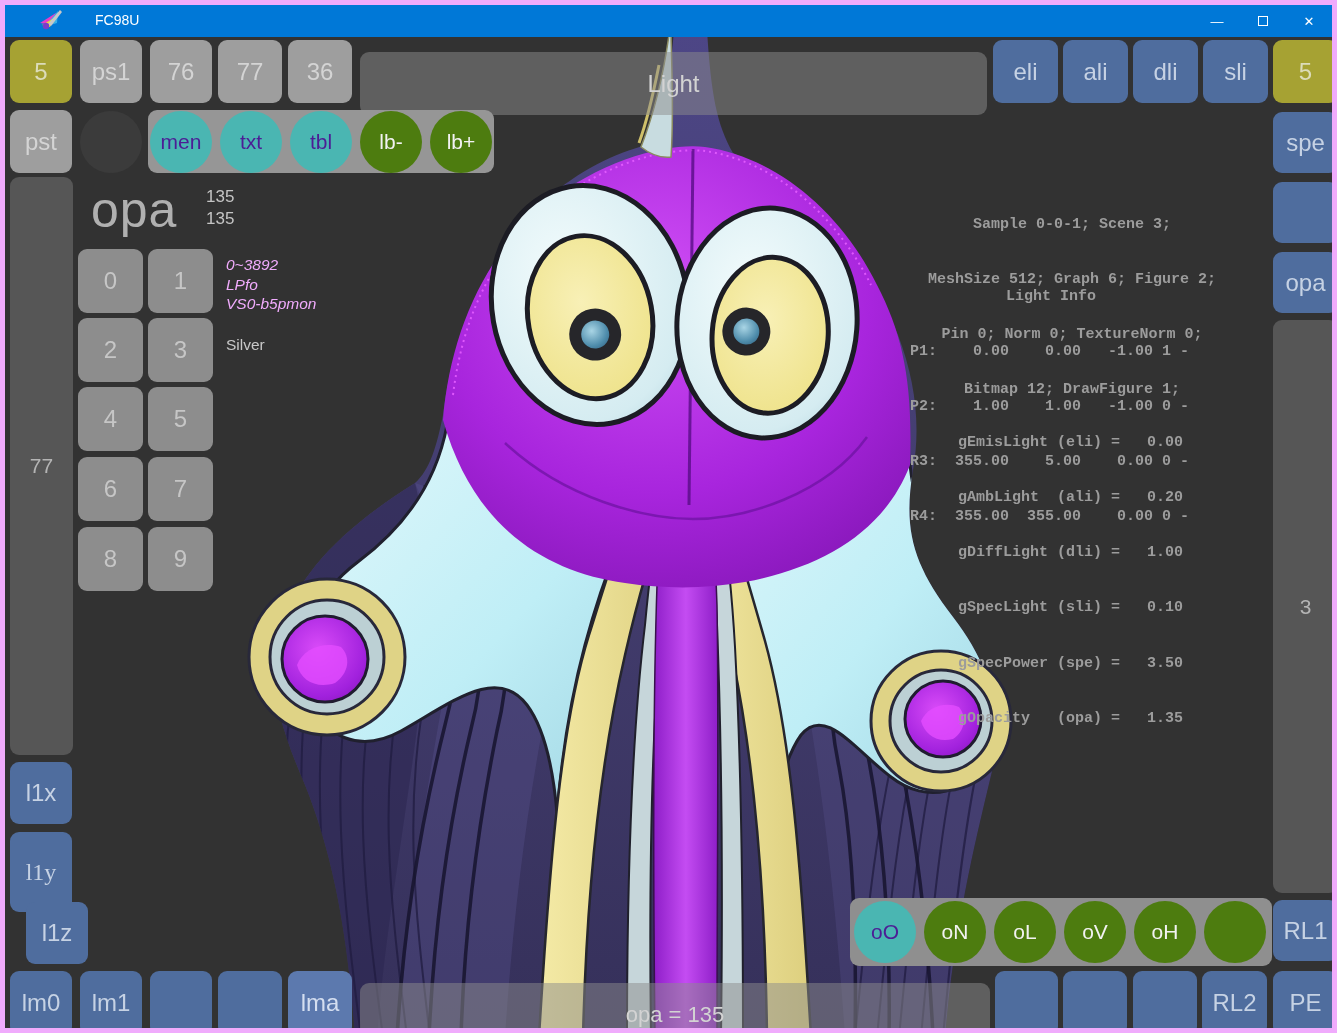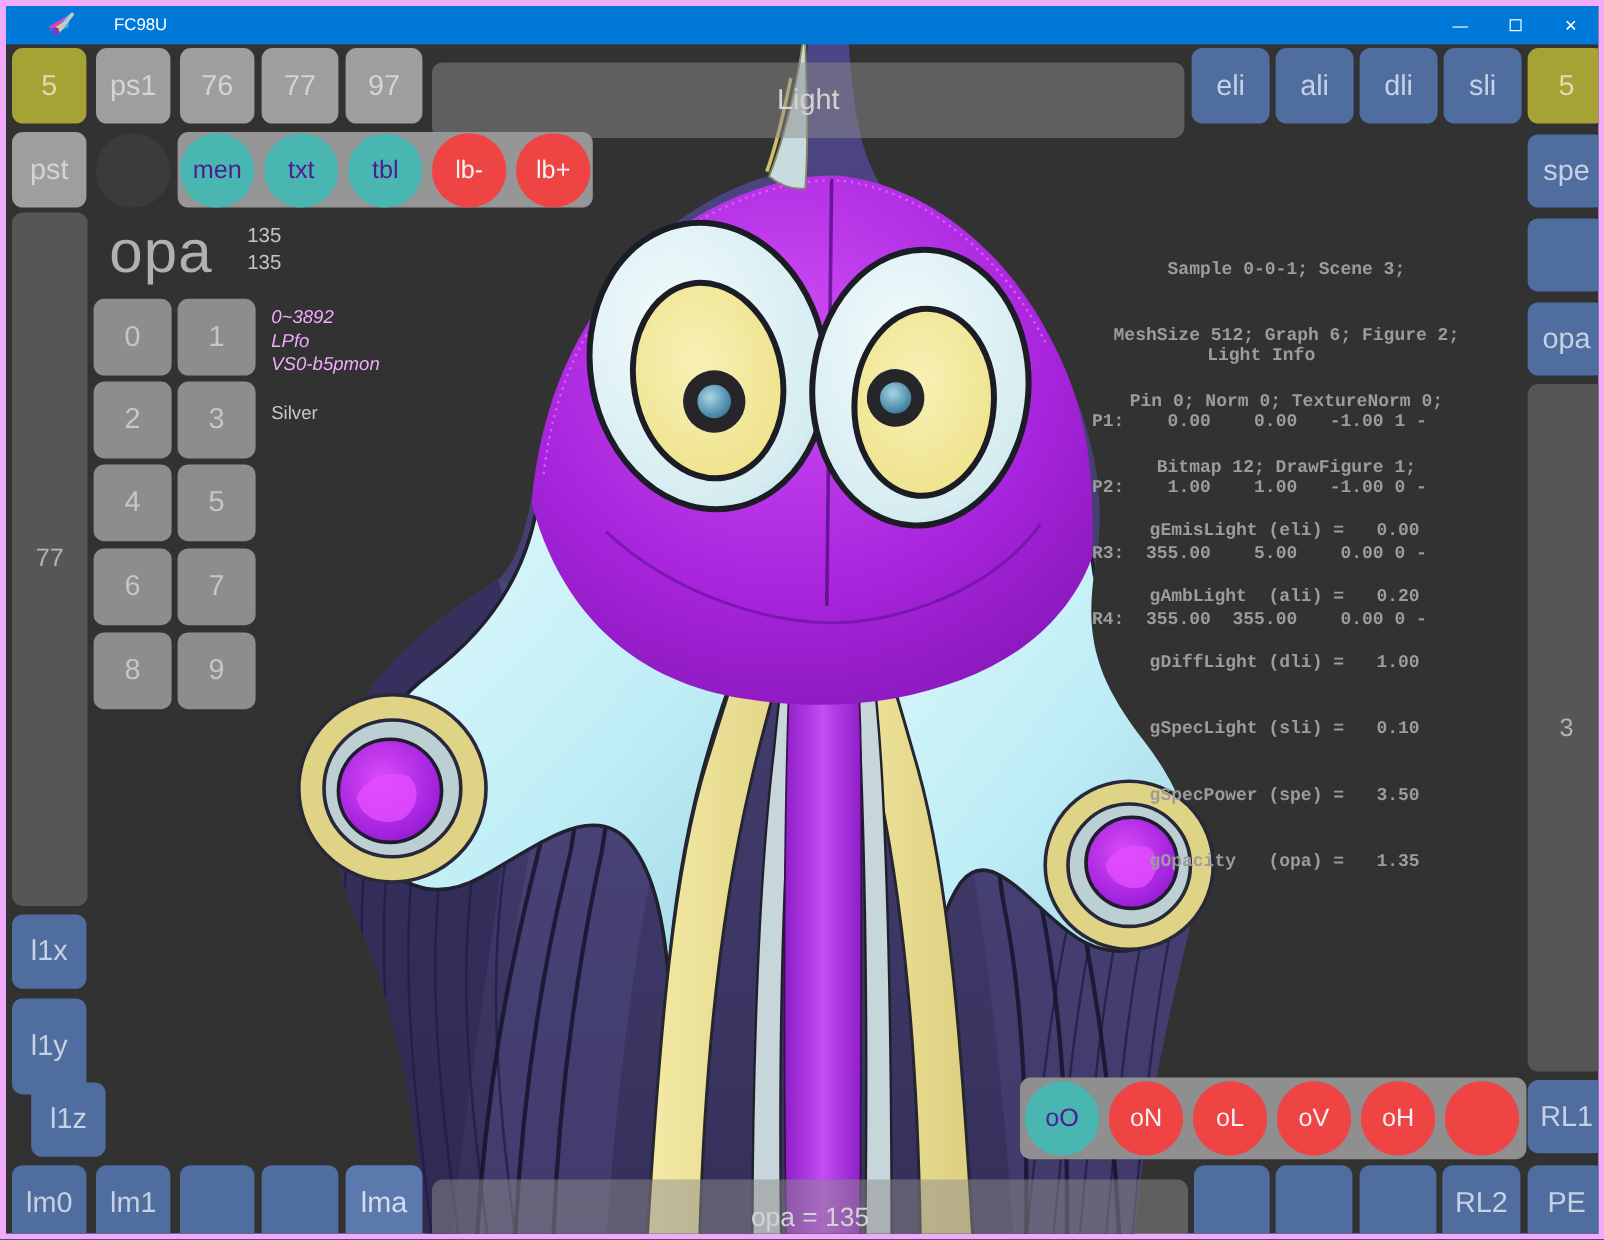--- a/index.html
+++ b/index.html
@@ -24,21 +24,21 @@
   .gray{background:#9e9e9e;color:#d4d4d4;}
   .graydim{background:#8d8d8d;color:#c6c6c6;}
   .olive{background:#a6a233;color:#dcdcba;}
   .blue{background:#4f6d9e;color:#c6d2e4;}
   .blue2{background:#5c79ae;color:#d4def0;}
   .panel{position:absolute;border-radius:9px;background:#565656;color:#b4b4b4;z-index:3;
     display:flex;align-items:center;justify-content:center;font-size:21px;}
   .circ{position:absolute;border-radius:50%;display:flex;align-items:center;justify-content:center;
     font-size:21px;z-index:5;}
   .teal{background:#4ab6b2;color:#4c1d95;}
-  .lgray{background:#ef4444;color:#f2f2f2;}
+  .lgray{background:#4d7c0f;color:#f2f2f2;}
   .cgroup{position:absolute;background:#969696;border-radius:9px;z-index:4;}
   .semibar{position:absolute;background:rgba(140,140,140,0.5);border-radius:9px;z-index:4;
     display:flex;align-items:center;justify-content:center;color:#d3d3d3;font-size:24px;margin-top:12px;}
   .darkcirc{position:absolute;width:62px;height:62px;border-radius:50%;background:#3b3b3b;z-index:4;}
   
   .opabig{position:absolute;left:86px;top:176px;font-size:50px;color:#b0b0b0;z-index:4;letter-spacing:1px;}
   .vals{position:absolute;left:201px;top:181px;font-size:17px;line-height:22px;color:#c4c4c4;z-index:4;}
   .sideinfo{position:absolute;left:221px;top:250px;font-size:15.5px;line-height:19.5px;color:#f0abfc;z-index:4;font-style:italic;}
   .material{position:absolute;left:221px;top:331px;font-size:15.5px;color:#c8c8c8;z-index:4;}
   
@@ -225,21 +225,21 @@
       </div>
     <div class="caption cap-close">
         <span>✕</span>
       </div>
   </div>
 
   <div class="btn olive" style="left:5px;top:35px;width:62px;height:63px;">5</div>
   <div class="btn gray" style="left:75px;top:35px;width:62px;height:63px;">ps1</div>
   <div class="btn gray" style="left:145px;top:35px;width:62px;height:63px;">76</div>
   <div class="btn gray" style="left:213px;top:35px;width:64px;height:63px;">77</div>
-  <div class="btn gray" style="left:283px;top:35px;width:64px;height:63px;">97</div>
+  <div class="btn gray" style="left:283px;top:35px;width:64px;height:63px;">36</div>
   <div class="semibar" style="left:355px;top:35px;width:627px;height:63px;">
     <span>Light</span>
   </div>
   <div class="btn blue" style="left:988px;top:35px;width:65px;height:63px;">eli</div>
   <div class="btn blue" style="left:1058px;top:35px;width:65px;height:63px;">ali</div>
   <div class="btn blue" style="left:1128px;top:35px;width:65px;height:63px;">dli</div>
   <div class="btn blue" style="left:1198px;top:35px;width:65px;height:63px;">sli</div>
   <div class="btn olive" style="left:1268px;top:35px;width:65px;height:63px;">5</div>
 
   <div class="btn gray" style="left:5px;top:105px;width:62px;height:63px;">pst</div>
@@ -281,21 +281,21 @@
   <div class="btn graydim" style="left:143px;top:522px;width:65px;height:64px;">9</div>
 
   <div class="sideinfo">
     <div>0~3892</div>
     <div>LPfo</div>
     <div>VS0-b5pmon</div>
   </div>
   <div class="material">Silver</div>
 
   <div class="btn blue" style="left:5px;top:757px;width:62px;height:62px;">l1x</div>
-  <div class="btn blue" style="left:5px;top:827px;width:62px;height:80px;">l1y</div>
+  <div class="btn blue" style="left:5px;top:827px;width:62px;height:80px;font-family:Liberation Serif, serif;">l1y</div>
   <div class="btn blue" style="left:5px;top:897px;width:62px;height:62px;margin-left:16px;">l1z</div>
 
   <div class="btn blue" style="left:5px;top:966px;width:62px;height:64px;">lm0</div>
   <div class="btn blue" style="left:75px;top:966px;width:62px;height:64px;">lm1</div>
   <div class="btn blue" style="left:145px;top:966px;width:62px;height:64px;"></div>
   <div class="btn blue" style="left:213px;top:966px;width:64px;height:64px;"></div>
   <div class="btn blue2" style="left:283px;top:966px;width:64px;height:64px;">lma</div>
   <div class="semibar" style="left:355px;top:966px;width:630px;height:64px;font-size:22px;">
     <span>opa = 135</span>
   </div>

